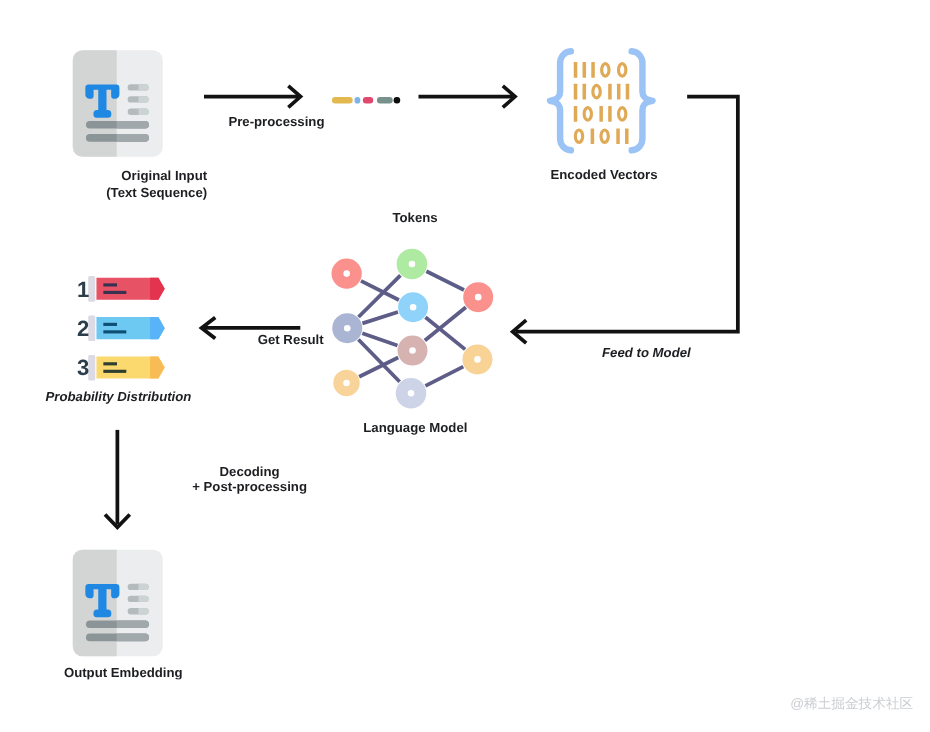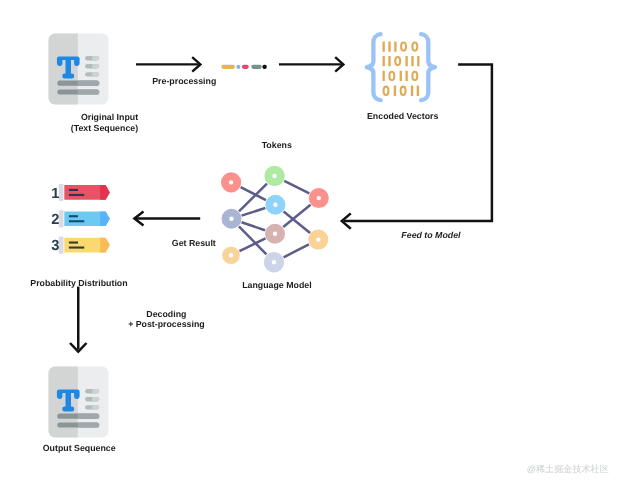--- a/index.html
+++ b/index.html
@@ -143,21 +143,21 @@
         <circle cx="231" cy="255.3" r="5.50" fill="none" stroke="#f9d49a" stroke-width="6.60"></circle>
         <circle cx="274" cy="262.2" r="6.20" fill="none" stroke="#ced4e8" stroke-width="8.00"></circle>
       </g>
   </svg>
   <div class="lbl" style="left:242.2px;top:280.2px;width:68px;">Language Model</div>
 
   <svg style="left:0;top:0;" width="620" height="488">
     <path d="M200.2,218.6 H136.0" stroke="#121212" stroke-width="2.5" fill="none"></path>
     <path d="M143.5,211.6 L134.4,218.6 L143.5,225.6" stroke="#121212" stroke-width="2.5" fill="none" stroke-linecap="butt" stroke-linejoin="miter"></path>
   </svg>
-  <div class="lbl" style="left:119.8px;top:238px;width:96px;">Get Result</div>
+  <div class="lbl" style="left:119.8px;top:221px;width:96px;">Get Result</div>
 
   <svg style="left:0;top:0;" width="620" height="488">
     <g id="prob-bars">
         <rect x="58.8" y="184.00" width="4.7" height="17.10" rx="1" fill="#dbdae5"></rect>
         <path d="M64.3,185.1 H105.6 L109.8,192.45 L105.6,199.80 H64.3 Z" fill="#e85265"></path>
         <path d="M100.1,185.1 H105.6 L109.8,192.45 L105.6,199.80 H100.1 Z" fill="#e4334f"></path>
         <rect x="68.9" y="188.90" width="9.1" height="2.1" fill="#393150"></rect>
         <rect x="68.9" y="193.90" width="15.3" height="2.1" fill="#393150"></rect>
         <rect x="58.8" y="210.30" width="4.7" height="17.10" rx="1" fill="#dbdae5"></rect>
         <path d="M64.3,211.4 H105.6 L109.8,218.75 L105.6,226.10 H64.3 Z" fill="#6dc8f2"></path>
@@ -169,21 +169,21 @@
         <path d="M100.1,237.7 H105.6 L109.8,245.05 L105.6,252.40 H100.1 Z" fill="#f9bb55"></path>
         <rect x="68.9" y="241.50" width="9.1" height="2.1" fill="#2e3f2f"></rect>
         <rect x="68.9" y="246.50" width="15.3" height="2.1" fill="#2e3f2f"></rect>
       </g>
   </svg>
   <div id="prob-ranks">
       <div class="rank" style="position: absolute; left: 51.3px; top: 186.7px; font-size: 14.7px; font-weight: bold; color: rgb(44, 62, 74); line-height: 14.6px; transform: translateZ(0px); -webkit-font-smoothing: antialiased;">1</div>
       <div class="rank" style="position: absolute; left: 51.3px; top: 213px; font-size: 14.7px; font-weight: bold; color: rgb(44, 62, 74); line-height: 14.6px; transform: translateZ(0px); -webkit-font-smoothing: antialiased;">2</div>
       <div class="rank" style="position: absolute; left: 51.3px; top: 239.3px; font-size: 14.7px; font-weight: bold; color: rgb(44, 62, 74); line-height: 14.6px; transform: translateZ(0px); -webkit-font-smoothing: antialiased;">3</div>
     </div>
-  <div class="lbl" style="left:29.6px;top:278px;width:98px;">Probability Distribution</div>
+  <div class="lbl" style="left:29.6px;top:259px;width:98px;font-style:italic;">Probability Distribution</div>
 
   <svg style="left:0;top:0;" width="620" height="488">
     <path d="M78.25,286.6 V349.4" stroke="#121212" stroke-width="2.5" fill="none"></path>
     <path d="M70.0,343.0 L78.25,351.6 L86.5,343.0" stroke="#121212" stroke-width="2.5" fill="none" stroke-linecap="butt" stroke-linejoin="miter"></path>
   </svg>
   <div class="lbl" style="left:86.4px;top:308.7px;width:160px;text-align:center;">
     <span>Decoding</span><br>
     <span>+ Post-processing</span>
   </div>
 
@@ -220,17 +220,17 @@
       <g fill="#8b9496">
         <rect x="9.3" y="47.6" width="42.0" height="5.1" rx="2.55"></rect>
         <rect x="9.3" y="56.4" width="42.0" height="5.1" rx="2.55"></rect>
       </g>
       <g fill="#a0a8ac" clip-path="url(#lgclip2)">
         <rect x="9.3" y="47.6" width="42.0" height="5.1" rx="2.55"></rect>
         <rect x="9.3" y="56.4" width="42.0" height="5.1" rx="2.55"></rect>
       </g>
     </g>
   </svg>
-  <div class="lbl" style="left:42.6px;top:442.6px;width:73px;">Output Sequence</div>
+  <div class="lbl" style="left:42.6px;top:442.6px;width:73px;">Output Embedding</div>
 
   <div class="wm" style="left:526.8px;top:463.2px;">@稀土掘金技术社区</div>
 
 </div>
 
 </body></html>

